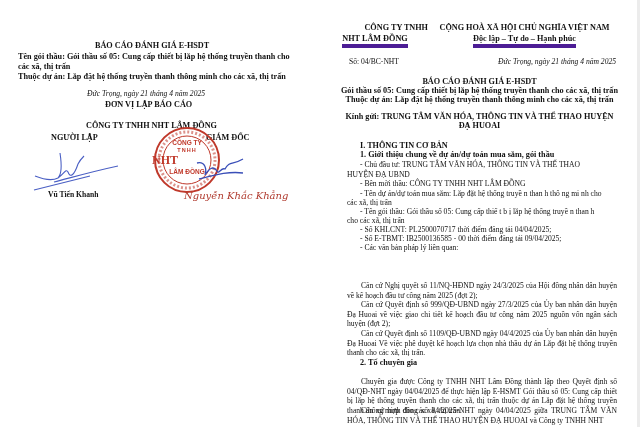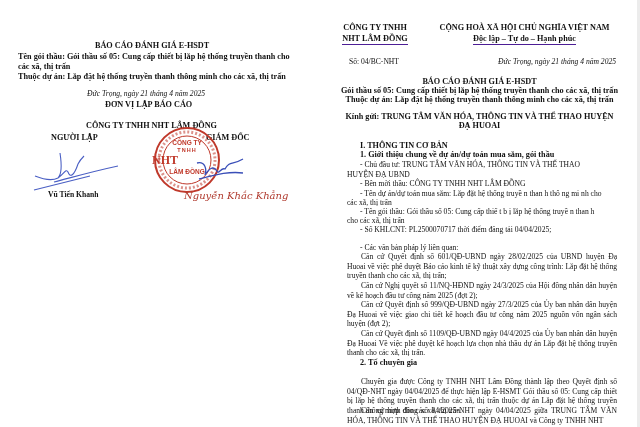--- a/index.html
+++ b/index.html
@@ -8,21 +8,21 @@
   .page { position:absolute; top:0; background:#fff; }
   #left { left:0; width:322px; height:427px; }
   #right { left:322px; width:315px; height:427px; }
   #scrollstrip { position:absolute; left:637px; top:0; width:3px; height:427px; background:#ececec; }
   .abs { position:absolute; white-space:nowrap; }
   .b { font-weight:bold; }
   .i { font-style:italic; }
   .c { text-align:center; }
   .f8 { font-size:8.2px; line-height:10px; }
   .f7 { font-size:7.6px; line-height:9.6px; }
-  .ul-blue { border-bottom:1px solid #4c1d95; padding-bottom:1px; }
+  .ul-blue { border-bottom:4px solid #4c1d95; padding-bottom:1px; }
   .para { position:absolute; white-space:normal; font-size:7.6px; line-height:9.7px; text-align:justify; }
   .sig { position:absolute; }
   .stamp-text { font-family:"Liberation Sans", sans-serif; }
 </style>
 </head>
 <body>
 
 <div id="left" class="page">
   <div class="abs b f8" style="left:95px;top:41px;">BÁO CÁO ĐÁNH GIÁ E-HSDT</div>
   <div class="abs b f8" style="left:18px;top:52px;">
@@ -54,21 +54,21 @@
     <div class="abs stamp-text" style="left:0;width:70px;top:43px;text-align:center;font-size:6.5px;color:#c0392b;font-weight:bold;">LÂM ĐỒNG</div>
   </div>
 
   <svg class="sig" style="left:195px;top:155px;" width="50" height="30" viewBox="0 0 50 30">
     <path d="M2 8 C 10 6, 12 14, 10 20 C 14 14, 18 10, 22 16 C 24 20, 26 12, 30 14 C 34 6, 38 10, 48 4 M4 24 C 20 20, 34 16, 48 18" fill="none" stroke="#3a4fb8" stroke-width="1.3"></path>
   </svg>
   <div class="abs i" style="left:184px;top:190px;font-size:10px;color:#b03a2e;font-family:'DejaVu Serif',serif;">Nguyễn Khắc Khẳng</div>
 </div>
 
 <div id="right" class="page">
-  <div class="abs b f8 c" style="left:8px;width:90px;top:23px;">CÔNG TY TNHH</div>
+  <div class="abs b f8 c" style="left:16px;width:90px;top:23px;text-align:right;">CÔNG TY TNHH</div>
   <div class="abs b f8 c" style="left:8px;width:90px;top:34px;">
     <span class="ul-blue">NHT LÂM ĐỒNG</span>
   </div>
   <div class="abs b f8 c" style="left:100px;width:205px;top:23px;">CỘNG HOÀ XÃ HỘI CHỦ NGHĨA VIỆT NAM</div>
   <div class="abs b f8 c" style="left:100px;width:205px;top:34px;">
     <span class="ul-blue">Độc lập – Tự do – Hạnh phúc</span>
   </div>
 
   <div class="abs f7" style="left:27px;top:57px;">Số: 04/BC-NHT</div>
   <div class="abs i f7" style="left:176px;top:57px;">Đức Trọng,  ngày 21 tháng 4 năm 2025</div>
@@ -83,23 +83,23 @@
   <div class="abs b f8" style="left:38px;top:141px;">I. THÔNG TIN CƠ BẢN</div>
   <div class="abs b f8" style="left:38px;top:150px;">1. Giới thiệu chung về dự án/dự toán mua sắm, gói thầu</div>
   <div class="abs f7" style="left:38px;top:160px;">- Chủ đầu tư: TRUNG TÂM VĂN HÓA, THÔNG TIN VÀ THỂ THAO</div>
   <div class="abs f7" style="left:25px;top:170px;">HUYỆN ĐẠ UBND</div>
   <div class="abs f7" style="left:38px;top:179px;">- Bên mời thầu: CÔNG TY TNHH NHT LÂM ĐỒNG</div>
   <div class="abs f7" style="left:38px;top:189px;">- Tên dự án/dự toán mua sắm: Lắp đặt hệ thống truyề n than h thô ng mi nh cho</div>
   <div class="abs f7" style="left:25px;top:198px;">các xã, thị trấn</div>
   <div class="abs f7" style="left:38px;top:207px;">- Tên gói thầu: Gói thầu số 05: Cung cấp thiế t b ị lắp hệ thống truyề n than h</div>
   <div class="abs f7" style="left:25px;top:216px;">cho các xã, thị trấn</div>
   <div class="abs f7" style="left:38px;top:225px;">- Số KHLCNT: PL2500070717 thời điểm đăng tải 04/04/2025;</div>
+  <div class="abs f7" style="left:38px;top:234px;">- Số E-TBMT: IB2500136585 - 00 thời điểm đăng tải 09/04/2025;</div>
   <div class="abs f7" style="left:38px;top:243px;">- Các văn bản pháp lý liên quan:</div>
 
-  <div class="para" style="left:25px;width:270px;top:252px;text-indent:14px;">Căn cứ Quyết định số 601/QĐ-UBND ngày 28/02/2025 của UBND huyện Đạ Huoai về việc phê duyệt Báo cáo kinh tế kỹ thuật xây dựng công trình: Lắp đặt hệ thống truyền thanh cho các xã, thị trấn;</div>
   <div class="para" style="left:25px;width:270px;top:281px;text-indent:14px;">Căn cứ Nghị quyết số 11/NQ-HĐND ngày 24/3/2025 của Hội đồng nhân dân huyện về kế hoạch đầu tư công năm 2025 (đợt 2);</div>
   <div class="para" style="left:25px;width:270px;top:300px;text-indent:14px;">Căn cứ Quyết định số 999/QĐ-UBND ngày 27/3/2025 của Ủy ban nhân dân huyện Đạ Huoai về việc giao chi tiết kế hoạch đầu tư công năm 2025 nguồn vốn ngân sách huyện (đợt 2);</div>
   <div class="para" style="left:25px;width:270px;top:329px;text-indent:14px;">Căn cứ Quyết định số 1109/QĐ-UBND ngày 04/4/2025 của Ủy ban nhân dân huyện Đạ Huoai Về việc phê duyệt kế hoạch lựa chọn nhà thầu dự án Lắp đặt hệ thống truyền thanh cho các xã, thị trấn.</div>
 
   <div class="abs b f8" style="left:38px;top:358px;">2. Tổ chuyên gia</div>
   <div class="para" style="left:25px;width:270px;top:377px;text-indent:14px;">Chuyên gia được Công ty TNHH NHT Lâm Đồng thành lập theo Quyết định số 04/QĐ-NHT ngày 04/04/2025 để thực hiện lập E-HSMT Gói thầu số 05: Cung cấp thiết bị lắp hệ thống truyền thanh cho các xã, thị trấn thuộc dự án Lắp đặt hệ thống truyền thanh thông minh cho các xã, thị trấn.</div>
   <div class="para" style="left:25px;width:270px;top:406px;text-indent:14px;">Căn cứ hợp đồng số 04/2025-NHT ngày 04/04/2025 giữa TRUNG TÂM VĂN HÓA, THÔNG TIN VÀ THỂ THAO HUYỆN ĐẠ HUOAI và Công ty TNHH NHT</div>
 </div>
 
 <div id="scrollstrip"></div>

